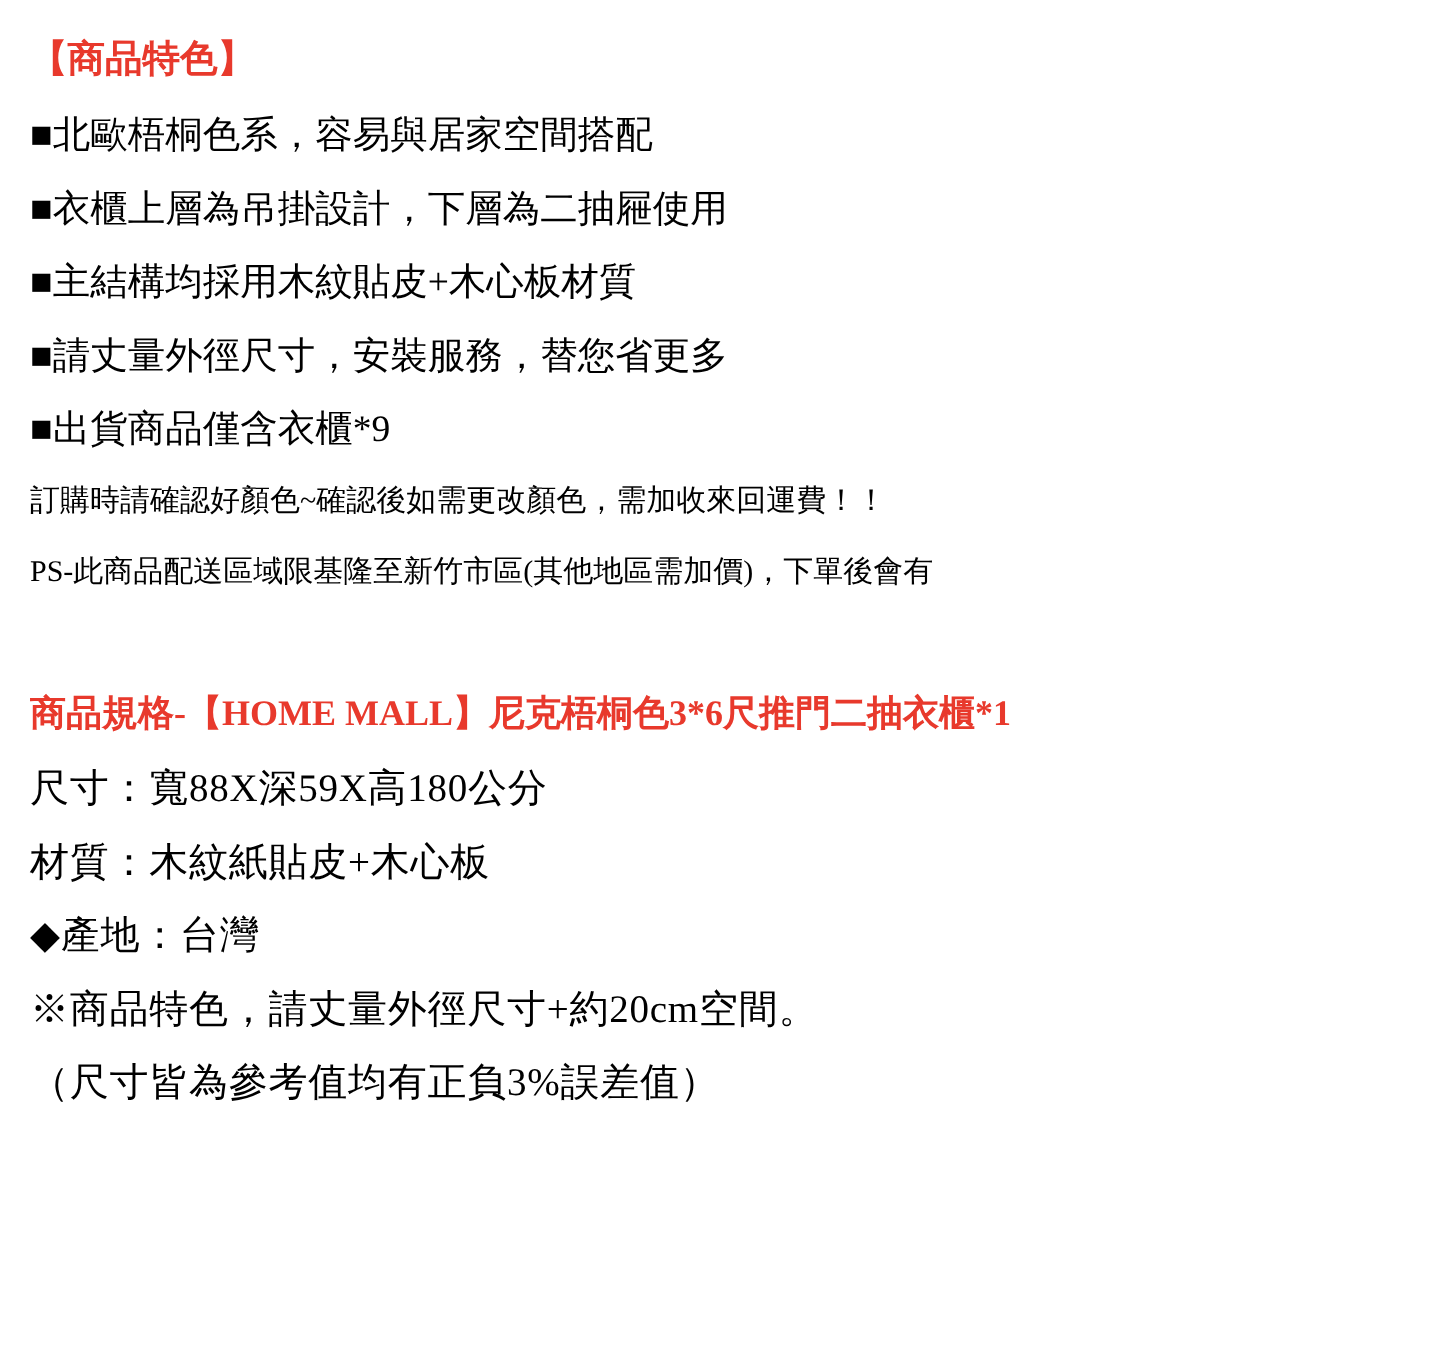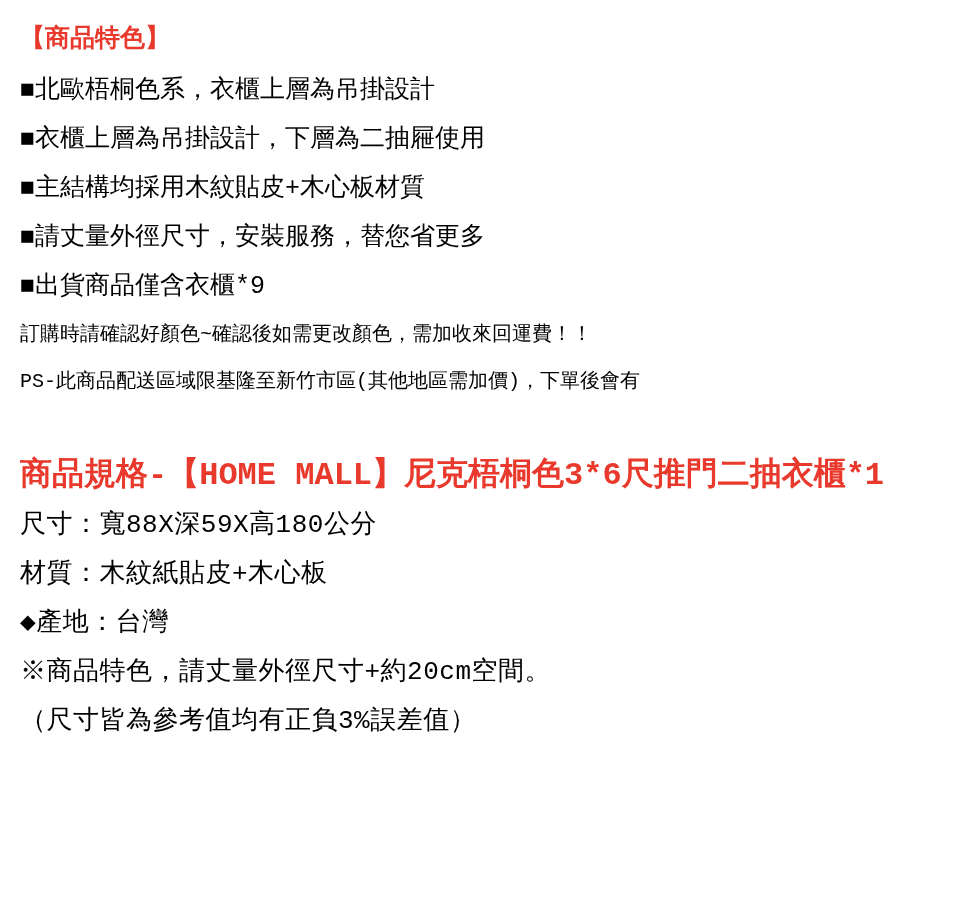--- a/index.html
+++ b/index.html
@@ -12,39 +12,38 @@
     height: 897px;
     font-family: "Liberation Serif", "DejaVu Serif", serif;
     color: #000000;
     overflow: hidden;
   }
   .page {
     box-sizing: border-box;
     width: 868px;
     height: 897px;
     padding: 14px 20px 0 20px;
-    font-family: Liberation Mono, monospace;
   }
   .line {
     font-size: 26px;
     line-height: 49px;
     white-space: pre;
     letter-spacing: 0.5px;
   }
   .heading-red {
     color: #e8392c;
     font-weight: bold;
     font-size: 25px;
     line-height: 52px;
     white-space: pre;
   }
   .spec-title {
     color: #e8392c;
     font-weight: bold;
-    font-size: 32px;
+    font-size: 24px;
     line-height: 50px;
     white-space: pre;
   }
   .bullet-line {
     font-size: 25px;
     line-height: 49px;
     white-space: pre;
   }
   .wrap-line {
     font-size: 20px;
@@ -55,21 +54,21 @@
     height: 46px;
   }
 </style>
 </head>
 <body>
 
 <div class="page">
 
   <div class="heading-red">【商品特色】</div>
 
-  <div class="bullet-line">■北歐梧桐色系，衣櫃上層為吊掛設計</div>
+  <div class="bullet-line">■北歐梧桐色系，容易與居家空間搭配</div>
   <div class="bullet-line">■衣櫃上層為吊掛設計，下層為二抽屜使用</div>
   <div class="bullet-line">■主結構均採用木紋貼皮+木心板材質</div>
   <div class="bullet-line">■請丈量外徑尺寸，安裝服務，替您省更多</div>
   <div class="bullet-line">■出貨商品僅含衣櫃*9</div>
 
   <div class="wrap-line">訂購時請確認好顏色~確認後如需更改顏色，需加收來回運費！！</div>
   <div class="wrap-line">PS-此商品配送區域限基隆至新竹市區(其他地區需加價)，下單後會有</div>
 
   <div class="gap"></div>
 

